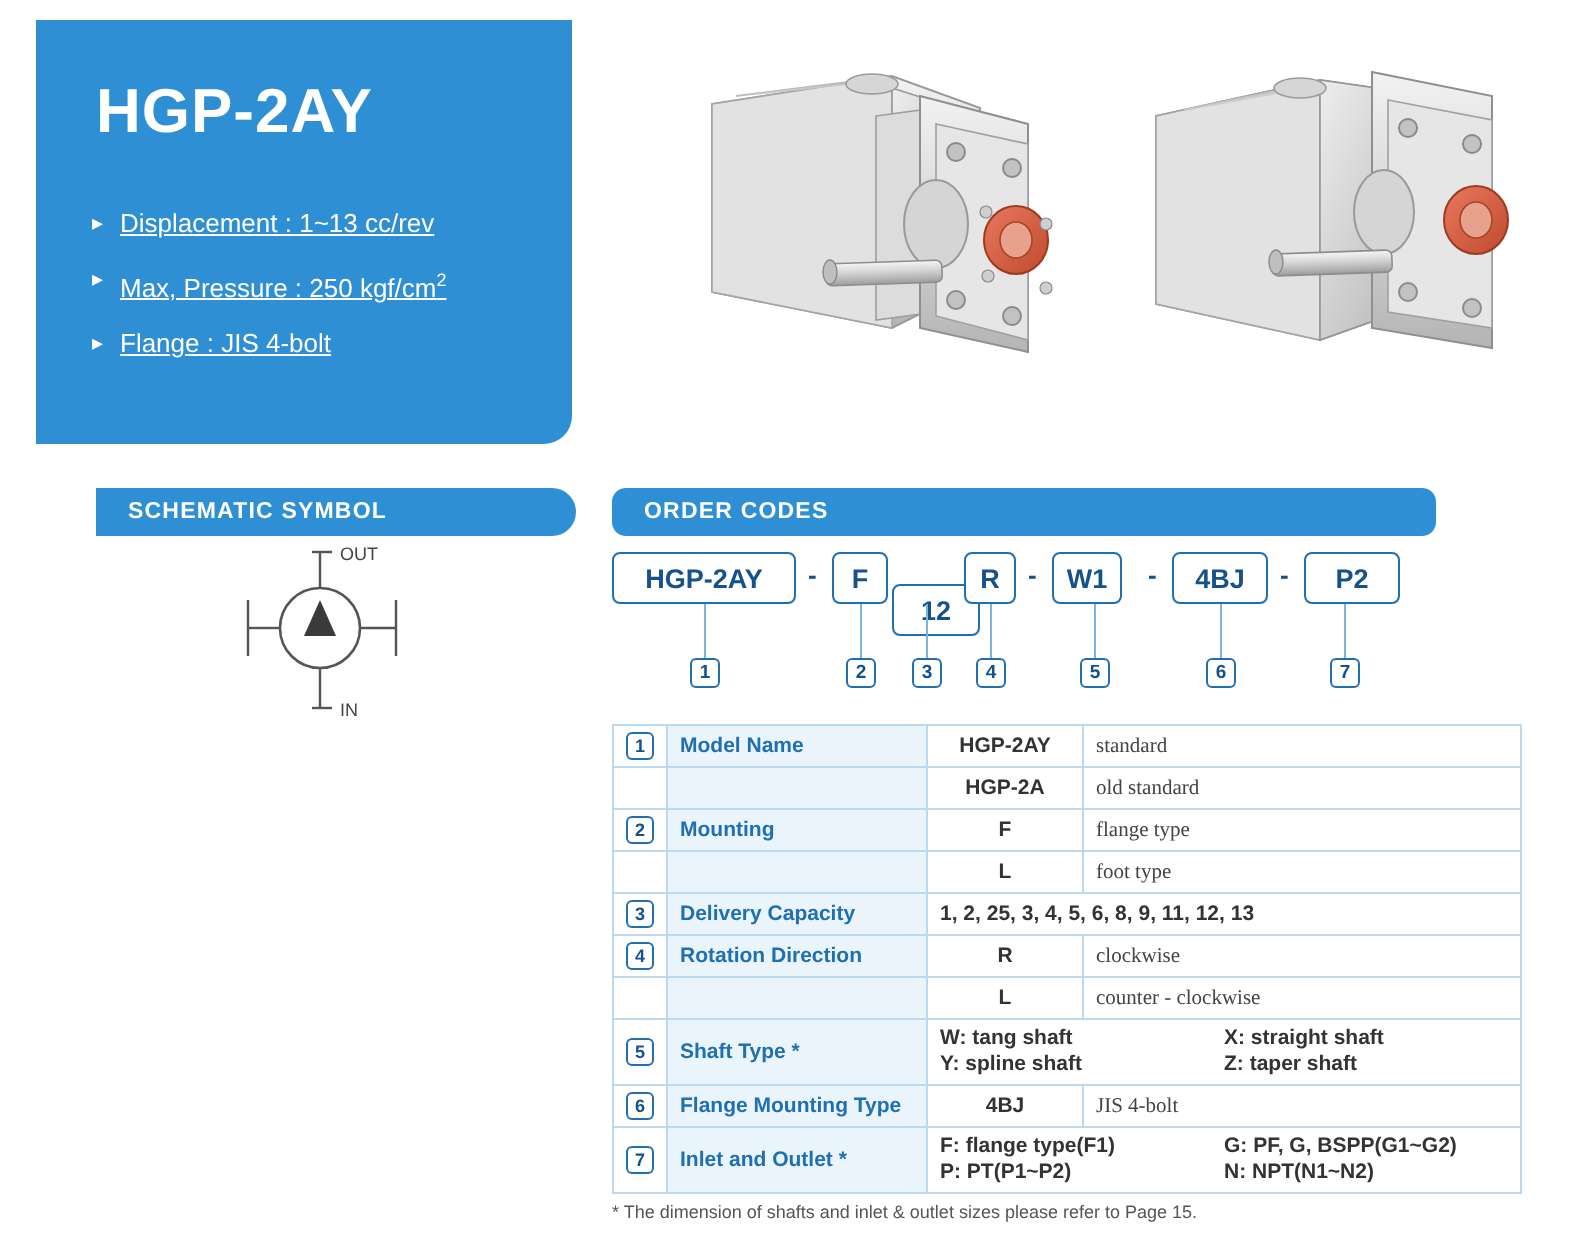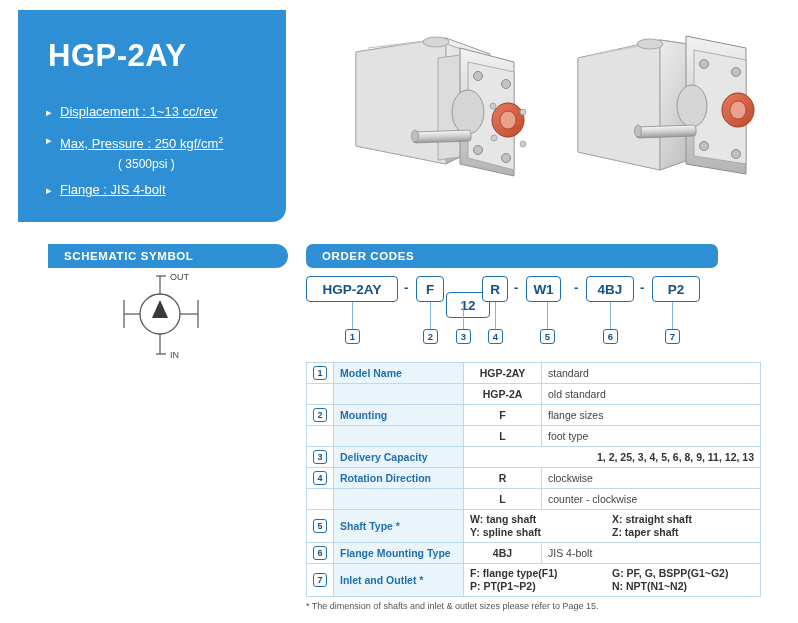--- a/index.html
+++ b/index.html
@@ -160,22 +160,22 @@
     font-weight: bold;
     background: #eaf4fb;
   }
   td.c-code {
     width: 78px;
     text-align: center;
     font-weight: bold;
     color: #333;
     background: #ffffff;
   }
-  td.c-desc { color: #444; background: #ffffff; }
-  td.c-wide { color: #333; font-weight: bold; background: #ffffff; text-align: right; }
+  td.c-desc { color: #444; background: #ffffff; font-family: Liberation Serif, serif; }
+  td.c-wide { color: #333; font-weight: bold; background: #ffffff; }
   .badge-sm {
     display: inline-flex;
     width: 14px; height: 14px;
     border: 1px solid #1f6fb2;
     border-radius: 3px;
     color: #15518a;
     font-size: 9px;
     font-weight: bold;
     align-items: center;
     justify-content: center;
@@ -200,21 +200,20 @@
 <div class="header-band"></div>
 <div class="header-title">HGP-2AY</div>
 
 <div class="spec-list">
   <div class="spec-item">
     <span>Displacement : 1~13 cc/rev</span>
   </div>
   <div class="spec-item">
     <span>Max, Pressure : 250 kgf/cm</span><span class="sup">2</span>
   </div>
-  <div class="spec-sub">( 3500psi )</div>
   <div class="spec-item">
     <span>Flange : JIS 4-bolt</span>
   </div>
 </div>
 
 <div class="photo-area">
   <svg width="465" height="205" viewBox="0 0 465 205">
     <defs>
       <linearGradient id="gmet" x1="0" y1="0" x2="0" y2="1">
         <stop offset="0%" stop-color="#f2f2f2"></stop>
@@ -369,21 +368,21 @@
     <tr>
       <td class="c-num"></td>
       <td class="c-name"></td>
       <td class="c-code">HGP-2A</td>
       <td class="c-desc">old standard</td>
     </tr>
     <tr>
       <td class="c-num"><span class="badge-sm">2</span></td>
       <td class="c-name">Mounting</td>
       <td class="c-code">F</td>
-      <td class="c-desc">flange sizes</td>
+      <td class="c-desc">flange type</td>
     </tr>
     <tr>
       <td class="c-num"></td>
       <td class="c-name"></td>
       <td class="c-code">L</td>
       <td class="c-desc">foot type</td>
     </tr>
     <tr>
       <td class="c-num"><span class="badge-sm">3</span></td>
       <td class="c-name">Delivery Capacity</td>

